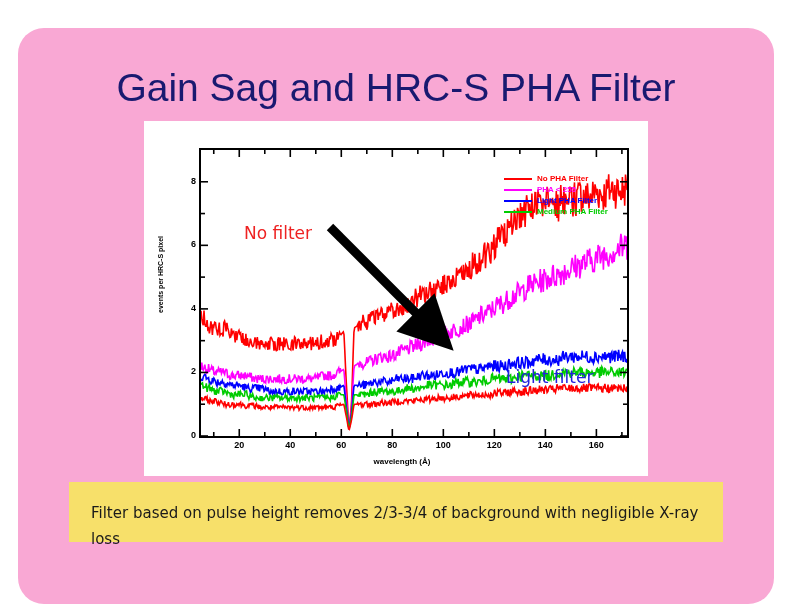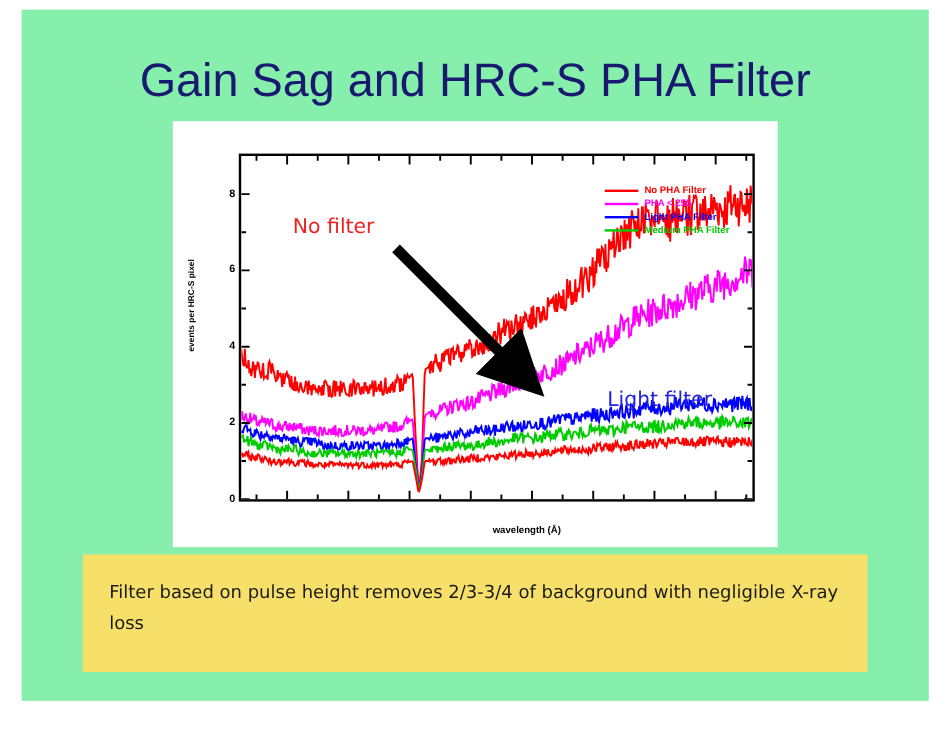--- a/index.html
+++ b/index.html
@@ -10,25 +10,26 @@
   }
   body {
     width: 792px;
     height: 612px;
     font-family: "Liberation Sans", sans-serif;
     overflow: hidden;
   }
   .slide {
     position: absolute;
     left: 18px;
-    top: 8px;
+    top: 28px;
     width: 756px;
     height: 576px;
-    background: #86efac;
+    background: #f9a8d4;
     box-sizing: border-box;
+    border-radius: 26px;
   }
   .slide-title {
     position: absolute;
     left: 0;
     top: 38px;
     width: 756px;
     text-align: center;
     font-family: "Liberation Sans", sans-serif;
     font-size: 39px;
     font-weight: normal;
@@ -111,21 +112,20 @@
   .xlabel {
     position: absolute;
     left: 0;
     top: 336px;
     width: 516px;
     text-align: center;
     font-family: "Liberation Sans", sans-serif;
     font-size: 8px;
     font-weight: bold;
     color: #000;
-    margin-left: 37px;
   }
   .ylabel {
     position: absolute;
     left: -74px;
     top: 150px;
     width: 180px;
     text-align: center;
     font-family: "Liberation Sans", sans-serif;
     font-size: 7px;
     font-weight: bold;
@@ -159,39 +159,40 @@
     font-size: 8px;
     font-weight: bold;
     line-height: 11px;
   }
   
   .annot {
     position: absolute;
     font-family: "DejaVu Sans", sans-serif;
     font-size: 17px;
     white-space: nowrap;
+    margin-top: 24px;
   }
   #annot-no-filter   { left: 100px; top: 78px;  color: #ee2222; }
   #annot-light       { left: 362px; top: 222px; color: #2222dd; }
   #annot-heavy       { left: 360px; top: 298px; color: #ee2222; }
 
   .arrow-svg {
     position: absolute;
     left: 180px;
     top: 100px;
     pointer-events: none;
   }
 
   
   .caption {
     position: absolute;
     left: 51px;
     top: 454px;
     width: 654px;
-    height: 98px;
+    height: 60px;
     background: #f7e06a;
     box-sizing: border-box;
     padding: 18px 22px 0 22px;
     font-family: "DejaVu Sans", sans-serif;
     font-size: 15px;
     color: #1a1a1a;
     line-height: 26px;
   }
 </style>
 </head>
@@ -203,20 +204,30 @@
 
   <div class="figure">
 
 
     <div class="ytick-wrap">
         <div class="ytick" style="top: 288px;">0</div>
         <div class="ytick" style="top: 224.444px;">2</div>
         <div class="ytick" style="top: 160.889px;">4</div>
         <div class="ytick" style="top: 97.3333px;">6</div>
         <div class="ytick" style="top: 33.7778px;">8</div>
+      </div>
+    <div class="xtick-wrap">
+        <div class="xtick" style="left: 40.2635px;">20</div>
+        <div class="xtick" style="left: 91.2814px;">40</div>
+        <div class="xtick" style="left: 142.299px;">60</div>
+        <div class="xtick" style="left: 193.317px;">80</div>
+        <div class="xtick" style="left: 244.335px;">100</div>
+        <div class="xtick" style="left: 295.353px;">120</div>
+        <div class="xtick" style="left: 346.371px;">140</div>
+        <div class="xtick" style="left: 397.389px;">160</div>
       </div>
 
     <div class="plot-frame">
       <svg class="plot-svg" id="plot-svg" width="426" height="286" viewBox="0 0 426 286">
           <polyline points="0.0,160.8 0.8,168.7 1.5,173.1 2.3,175.1 3.0,160.6 3.8,174.1 4.6,176.2 5.3,176.2 6.1,170.0 6.8,179.5 7.6,178.4 8.4,183.4 9.1,178.7 9.9,171.4 10.7,176.0 11.4,184.9 12.2,174.3 12.9,176.1 13.7,172.2 14.5,172.7 15.2,178.2 16.0,181.9 16.7,185.3 17.5,179.0 18.3,172.5 19.0,185.3 19.8,183.8 20.5,183.9 21.3,183.3 22.1,186.5 22.8,172.8 23.6,171.0 24.3,174.3 25.1,181.4 25.9,172.8 26.6,177.4 27.4,180.4 28.1,184.0 28.9,187.5 29.7,187.0 30.4,178.5 31.2,183.5 31.9,181.6 32.7,181.3 33.5,185.3 34.2,192.5 35.0,181.0 35.8,190.1 36.5,184.5 37.3,181.5 38.0,180.2 38.8,183.8 39.6,182.9 40.3,189.6 41.1,192.9 41.8,183.1 42.6,194.7 43.4,188.8 44.1,195.7 44.9,183.9 45.6,195.9 46.4,188.0 47.2,194.8 47.9,196.2 48.7,193.7 49.4,188.6 50.2,191.7 51.0,195.5 51.7,196.6 52.5,195.9 53.3,191.6 54.0,187.5 54.8,190.1 55.5,198.7 56.3,187.1 57.1,195.0 57.8,190.9 58.6,199.4 59.3,193.1 60.1,190.1 60.9,194.8 61.6,192.8 62.4,196.1 63.1,195.1 63.9,197.1 64.7,191.3 65.4,194.8 66.2,192.6 66.9,199.8 67.7,190.8 68.5,199.4 69.2,188.3 70.0,187.3 70.7,188.3 71.5,190.7 72.3,191.7 73.0,200.7 73.8,191.4 74.6,199.2 75.3,200.7 76.1,200.2 76.8,189.6 77.6,187.2 78.4,200.3 79.1,187.7 79.9,196.0 80.6,193.7 81.4,191.8 82.2,200.4 82.9,187.3 83.7,197.1 84.4,191.9 85.2,188.7 86.0,192.5 86.7,195.8 87.5,198.6 88.2,199.0 89.0,199.1 89.8,199.8 90.5,192.5 91.3,189.5 92.0,200.5 92.8,193.9 93.6,186.9 94.3,187.8 95.1,198.8 95.9,194.8 96.6,189.8 97.4,189.3 98.1,190.1 98.9,196.7 99.7,198.9 100.4,192.0 101.2,194.8 101.9,198.2 102.7,189.3 103.5,189.1 104.2,196.1 105.0,191.8 105.7,197.6 106.5,197.2 107.3,190.5 108.0,193.4 108.8,192.2 109.5,186.9 110.3,200.3 111.1,191.8 111.8,187.2 112.6,196.6 113.3,193.7 114.1,194.0 114.9,190.0 115.6,196.3 116.4,187.3 117.1,194.4 117.9,198.9 118.7,198.6 119.4,192.6 120.2,184.6 121.0,197.4 121.7,197.6 122.5,194.4 123.2,192.4 124.0,197.3 124.8,189.8 125.5,195.3 126.3,188.0 127.0,196.3 127.8,196.0 128.6,186.2 129.3,189.5 130.1,183.5 130.8,185.2 131.6,186.2 132.4,196.7 133.1,185.2 133.9,194.0 134.6,195.7 135.4,188.4 136.2,182.0 136.9,189.7 137.7,185.4 138.5,182.3 139.2,184.1 140.0,184.7 140.7,183.8 141.5,182.8 142.3,181.9 143.0,184.6 143.8,200.7 144.5,216.8 145.3,232.9 146.1,246.6 146.8,259.9 147.6,273.1 148.3,275.8 149.1,268.2 149.9,260.6 150.6,250.7 151.4,227.9 152.1,205.2 152.9,182.4 153.7,177.6 154.4,177.1 155.2,176.6 155.9,176.2 156.7,174.4 157.5,181.3 158.2,170.8 159.0,176.1 159.8,180.4 160.5,170.7 161.3,172.7 162.0,164.9 162.8,169.5 163.6,174.4 164.3,175.8 165.1,171.8 165.8,179.8 166.6,176.7 167.4,165.1 168.1,164.8 168.9,171.3 169.6,162.3 170.4,164.5 171.2,161.1 171.9,163.9 172.7,162.2 173.4,172.6 174.2,173.5 175.0,160.1 175.7,161.9 176.5,160.3 177.2,169.9 178.0,162.6 178.8,165.5 179.5,162.1 180.3,157.8 181.0,158.8 181.8,168.0 182.6,163.2 183.3,171.8 184.1,163.2 184.9,167.5 185.6,166.6 186.4,156.9 187.1,162.5 187.9,156.9 188.7,157.7 189.4,161.4 190.2,152.7 190.9,156.0 191.7,157.2 192.5,167.1 193.2,166.1 194.0,160.6 194.7,166.8 195.5,157.2 196.3,153.0 197.0,159.4 197.8,165.8 198.5,157.7 199.3,155.3 200.1,162.5 200.8,163.7 201.6,148.7 202.4,164.9 203.1,152.5 203.9,154.6 204.6,161.4 205.4,148.9 206.2,162.8 206.9,148.3 207.7,162.3 208.4,159.6 209.2,158.9 210.0,149.8 210.7,146.8 211.5,146.6 212.2,153.5 213.0,154.1 213.8,148.2 214.5,138.7 215.3,144.3 216.0,157.1 216.8,147.8 217.6,143.1 218.3,147.1 219.1,135.6 219.8,149.9 220.6,143.7 221.4,138.2 222.1,139.9 222.9,138.6 223.7,150.9 224.4,153.1 225.2,137.2 225.9,144.1 226.7,149.0 227.5,145.9 228.2,138.1 229.0,131.9 229.7,137.4 230.5,150.1 231.3,138.1 232.0,151.6 232.8,133.6 233.5,145.3 234.3,147.3 235.1,133.6 235.8,139.1 236.6,130.8 237.3,131.7 238.1,137.0 238.9,137.4 239.6,142.9 240.4,132.0 241.1,144.5 241.9,126.1 242.7,144.0 243.4,124.7 244.2,140.3 245.0,134.7 245.7,142.8 246.5,125.9 247.2,130.1 248.0,125.7 248.8,136.0 249.5,139.2 250.3,129.4 251.0,137.2 251.8,125.3 252.6,128.3 253.3,135.9 254.1,136.4 254.8,135.2 255.6,117.8 256.4,125.5 257.1,121.7 257.9,120.5 258.6,123.2 259.4,119.0 260.2,117.6 260.9,126.5 261.7,129.5 262.4,114.8 263.2,130.0 264.0,124.0 264.7,115.0 265.5,116.7 266.3,126.9 267.0,116.7 267.8,127.4 268.5,111.1 269.3,128.2 270.1,128.5 270.8,125.3 271.6,102.6 272.3,118.6 273.1,114.1 273.9,103.7 274.6,116.2 275.4,124.2 276.1,113.4 276.9,121.7 277.7,120.2 278.4,102.8 279.2,121.7 279.9,115.1 280.7,109.7 281.5,113.3 282.2,105.8 283.0,95.7 283.7,92.6 284.5,118.2 285.3,102.5 286.0,99.1 286.8,93.5 287.5,94.1 288.3,103.5 289.1,111.0 289.8,113.5 290.6,91.9 291.4,97.4 292.1,99.5 292.9,84.4 293.6,108.3 294.4,107.1 295.2,87.5 295.9,97.8 296.7,77.2 297.4,89.4 298.2,77.1 299.0,92.3 299.7,84.5 300.5,75.9 301.2,77.0 302.0,80.6 302.8,93.8 303.5,73.4 304.3,96.5 305.0,88.5 305.8,93.0 306.6,69.4 307.3,78.0 308.1,71.2 308.8,76.8 309.6,76.0 310.4,62.0 311.1,84.7 311.9,79.4 312.7,73.7 313.4,59.8 314.2,67.2 314.9,79.2 315.7,79.1 316.5,57.9 317.2,60.1 318.0,62.2 318.7,78.3 319.5,53.1 320.3,77.2 321.0,57.0 321.8,70.5 322.5,61.3 323.3,51.8 324.1,77.0 324.8,57.7 325.6,45.2 326.3,51.2 327.1,53.1 327.9,62.9 328.6,53.8 329.4,65.0 330.2,67.0 330.9,43.5 331.7,68.9 332.4,59.6 333.2,62.7 334.0,42.7 334.7,42.8 335.5,64.4 336.2,62.7 337.0,39.5 337.8,46.9 338.5,45.0 339.3,45.5 340.0,51.0 340.8,54.3 341.6,66.1 342.3,50.2 343.1,51.0 343.8,54.5 344.6,59.2 345.4,42.5 346.1,36.8 346.9,40.5 347.6,56.9 348.4,54.7 349.2,49.9 349.9,49.9 350.7,51.9 351.5,47.8 352.2,55.1 353.0,50.5 353.7,58.3 354.5,65.9 355.3,41.1 356.0,68.0 356.8,44.5 357.5,71.4 358.3,48.4 359.1,55.9 359.8,35.0 360.6,54.1 361.3,46.0 362.1,63.3 362.9,37.0 363.6,64.3 364.4,43.8 365.1,46.8 365.9,54.5 366.7,49.0 367.4,54.6 368.2,46.9 368.9,36.6 369.7,42.4 370.5,37.3 371.2,56.1 372.0,66.5 372.8,42.1 373.5,32.4 374.3,62.1 375.0,65.9 375.8,40.2 376.6,38.7 377.3,33.5 378.1,34.5 378.8,33.2 379.6,35.9 380.4,61.7 381.1,50.9 381.9,58.1 382.6,39.7 383.4,50.2 384.2,53.5 384.9,35.9 385.7,53.7 386.4,33.4 387.2,45.3 388.0,58.4 388.7,48.2 389.5,43.5 390.2,48.7 391.0,52.4 391.8,31.7 392.5,40.0 393.3,48.5 394.0,34.3 394.8,38.5 395.6,45.1 396.3,38.9 397.1,51.8 397.9,57.8 398.6,39.3 399.4,42.0 400.1,45.0 400.9,51.2 401.7,45.7 402.4,59.8 403.2,34.3 403.9,54.8 404.7,57.2 405.5,29.4 406.2,38.0 407.0,36.8 407.7,24.4 408.5,49.4 409.3,40.1 410.0,42.7 410.8,33.2 411.5,31.7 412.3,49.0 413.1,50.8 413.8,35.0 414.6,58.6 415.3,48.2 416.1,30.0 416.9,30.7 417.6,43.6 418.4,46.3 419.2,40.6 419.9,49.9 420.7,48.1 421.4,27.1 422.2,47.9 423.0,35.8 423.7,55.7 424.5,24.6 425.2,31.4 426.0,40.1" fill="none" stroke="#ff0000" stroke-width="1.6"></polyline>
           <polyline points="0.0,219.8 0.8,212.7 1.5,219.1 2.3,220.1 3.0,217.8 3.8,214.6 4.6,219.5 5.3,223.8 6.1,219.5 6.8,223.2 7.6,214.0 8.4,221.9 9.1,219.1 9.9,219.2 10.7,216.3 11.4,218.5 12.2,216.2 12.9,224.0 13.7,224.6 14.5,222.1 15.2,223.5 16.0,219.5 16.7,222.4 17.5,217.9 18.3,219.6 19.0,222.4 19.8,218.2 20.5,223.6 21.3,221.6 22.1,218.5 22.8,222.8 23.6,224.4 24.3,220.5 25.1,219.3 25.9,219.9 26.6,227.2 27.4,226.8 28.1,226.2 28.9,229.4 29.7,228.8 30.4,224.0 31.2,222.5 31.9,228.2 32.7,225.1 33.5,227.7 34.2,228.7 35.0,224.6 35.8,224.2 36.5,221.6 37.3,221.6 38.0,228.1 38.8,223.9 39.6,229.3 40.3,222.5 41.1,227.2 41.8,227.5 42.6,223.7 43.4,229.4 44.1,222.3 44.9,227.0 45.6,227.8 46.4,224.7 47.2,226.4 47.9,225.9 48.7,222.6 49.4,227.6 50.2,222.8 51.0,231.7 51.7,227.2 52.5,227.0 53.3,231.8 54.0,227.8 54.8,226.3 55.5,228.0 56.3,232.9 57.1,225.1 57.8,229.0 58.6,229.4 59.3,225.8 60.1,226.4 60.9,232.0 61.6,225.1 62.4,230.4 63.1,232.5 63.9,231.4 64.7,232.8 65.4,226.4 66.2,226.3 66.9,228.1 67.7,233.3 68.5,229.7 69.2,225.9 70.0,229.3 70.7,231.7 71.5,231.4 72.3,231.9 73.0,227.9 73.8,228.0 74.6,230.5 75.3,227.3 76.1,232.3 76.8,225.5 77.6,232.4 78.4,224.3 79.1,232.1 79.9,231.0 80.6,232.6 81.4,227.0 82.2,229.4 82.9,227.1 83.7,233.1 84.4,232.9 85.2,233.4 86.0,232.3 86.7,228.9 87.5,232.9 88.2,224.3 89.0,230.5 89.8,232.0 90.5,231.5 91.3,230.4 92.0,229.1 92.8,228.7 93.6,224.4 94.3,226.9 95.1,227.9 95.9,232.0 96.6,230.8 97.4,226.1 98.1,226.5 98.9,228.8 99.7,232.6 100.4,226.7 101.2,226.5 101.9,232.9 102.7,232.4 103.5,230.5 104.2,231.4 105.0,231.0 105.7,227.5 106.5,228.3 107.3,225.5 108.0,228.4 108.8,225.5 109.5,228.7 110.3,232.2 111.1,227.5 111.8,228.7 112.6,228.5 113.3,226.3 114.1,224.3 114.9,227.7 115.6,226.7 116.4,224.6 117.1,229.4 117.9,223.6 118.7,227.2 119.4,223.3 120.2,222.2 121.0,222.0 121.7,222.4 122.5,225.2 123.2,230.1 124.0,223.6 124.8,229.7 125.5,224.6 126.3,230.2 127.0,221.2 127.8,230.4 128.6,222.2 129.3,222.3 130.1,230.1 130.8,225.9 131.6,228.9 132.4,224.5 133.1,228.8 133.9,225.6 134.6,226.6 135.4,224.2 136.2,220.2 136.9,219.9 137.7,218.1 138.5,223.4 139.2,218.2 140.0,221.1 140.7,220.6 141.5,220.1 142.3,219.6 143.0,221.3 143.8,230.8 144.5,240.3 145.3,249.7 146.1,258.4 146.8,266.9 147.6,275.5 148.3,276.8 149.1,271.1 149.9,265.4 150.6,258.5 151.4,245.2 152.1,232.0 152.9,218.7 153.7,215.7 154.4,215.2 155.2,214.8 155.9,214.3 156.7,213.3 157.5,213.2 158.2,217.3 159.0,212.0 159.8,212.6 160.5,217.7 161.3,215.6 162.0,218.7 162.8,216.8 163.6,215.1 164.3,215.2 165.1,212.5 165.8,207.2 166.6,212.2 167.4,211.3 168.1,207.1 168.9,206.4 169.6,206.1 170.4,210.3 171.2,207.7 171.9,215.4 172.7,214.3 173.4,210.1 174.2,204.1 175.0,207.2 175.7,214.8 176.5,212.3 177.2,205.0 178.0,204.3 178.8,204.7 179.5,203.5 180.3,208.1 181.0,212.5 181.8,210.2 182.6,204.4 183.3,204.1 184.1,207.2 184.9,205.1 185.6,210.0 186.4,209.2 187.1,212.8 187.9,201.7 188.7,200.9 189.4,211.5 190.2,207.3 190.9,207.8 191.7,201.8 192.5,200.0 193.2,209.8 194.0,208.2 194.7,209.2 195.5,201.4 196.3,205.9 197.0,203.0 197.8,196.3 198.5,205.9 199.3,199.7 200.1,195.3 200.8,195.2 201.6,199.2 202.4,198.4 203.1,199.5 203.9,195.6 204.6,198.0 205.4,199.0 206.2,195.2 206.9,198.8 207.7,204.2 208.4,201.5 209.2,191.0 210.0,192.6 210.7,190.3 211.5,194.9 212.2,201.9 213.0,194.1 213.8,199.5 214.5,188.7 215.3,193.6 216.0,199.6 216.8,188.3 217.6,194.3 218.3,199.1 219.1,190.2 219.8,200.5 220.6,200.2 221.4,195.1 222.1,189.9 222.9,187.7 223.7,197.7 224.4,190.6 225.2,189.8 225.9,190.4 226.7,196.1 227.5,190.6 228.2,192.2 229.0,195.2 229.7,187.0 230.5,192.4 231.3,194.5 232.0,194.8 232.8,182.9 233.5,187.8 234.3,182.1 235.1,181.3 235.8,179.9 236.6,191.6 237.3,179.0 238.1,191.0 238.9,186.4 239.6,188.7 240.4,183.6 241.1,191.4 241.9,191.3 242.7,185.1 243.4,189.3 244.2,176.0 245.0,180.6 245.7,179.9 246.5,190.0 247.2,180.6 248.0,182.6 248.8,186.8 249.5,187.6 250.3,178.6 251.0,188.1 251.8,178.6 252.6,174.0 253.3,177.0 254.1,178.4 254.8,185.5 255.6,183.5 256.4,185.4 257.1,185.0 257.9,186.5 258.6,185.7 259.4,176.1 260.2,183.8 260.9,177.4 261.7,184.5 262.4,168.7 263.2,181.8 264.0,178.3 264.7,182.0 265.5,165.8 266.3,169.8 267.0,182.9 267.8,174.8 268.5,167.4 269.3,178.8 270.1,178.3 270.8,164.7 271.6,163.6 272.3,172.2 273.1,166.7 273.9,168.8 274.6,164.0 275.4,166.4 276.1,165.7 276.9,171.0 277.7,162.1 278.4,173.8 279.2,169.0 279.9,156.4 280.7,156.8 281.5,169.0 282.2,171.2 283.0,167.8 283.7,162.6 284.5,159.7 285.3,165.6 286.0,159.6 286.8,154.8 287.5,160.2 288.3,154.5 289.1,157.8 289.8,161.3 290.6,167.6 291.4,151.2 292.1,160.9 292.9,162.0 293.6,165.3 294.4,161.5 295.2,150.9 295.9,147.2 296.7,153.4 297.4,152.0 298.2,148.8 299.0,159.5 299.7,145.9 300.5,152.8 301.2,155.4 302.0,163.9 302.8,158.3 303.5,152.4 304.3,154.9 305.0,147.4 305.8,140.9 306.6,154.4 307.3,160.0 308.1,151.1 308.8,159.0 309.6,152.2 310.4,156.8 311.1,154.2 311.9,140.5 312.7,153.3 313.4,153.0 314.2,142.7 314.9,152.3 315.7,141.4 316.5,133.0 317.2,134.1 318.0,138.0 318.7,146.1 319.5,139.8 320.3,137.3 321.0,137.5 321.8,136.1 322.5,134.6 323.3,150.5 324.1,149.4 324.8,149.3 325.6,140.1 326.3,142.6 327.1,125.6 327.9,141.2 328.6,125.7 329.4,125.9 330.2,138.3 330.9,130.9 331.7,142.1 332.4,138.5 333.2,123.7 334.0,128.0 334.7,131.8 335.5,129.9 336.2,132.1 337.0,135.1 337.8,137.2 338.5,135.4 339.3,119.0 340.0,142.5 340.8,133.0 341.6,123.7 342.3,141.9 343.1,119.0 343.8,123.6 344.6,123.3 345.4,131.3 346.1,139.4 346.9,125.3 347.6,129.2 348.4,137.1 349.2,127.6 349.9,135.9 350.7,132.7 351.5,117.6 352.2,115.0 353.0,130.9 353.7,134.1 354.5,132.3 355.3,135.9 356.0,118.8 356.8,121.8 357.5,119.2 358.3,127.8 359.1,121.8 359.8,135.1 360.6,122.9 361.3,120.6 362.1,125.8 362.9,134.7 363.6,115.0 364.4,123.5 365.1,129.9 365.9,123.5 366.7,120.0 367.4,124.3 368.2,128.2 368.9,123.5 369.7,122.2 370.5,112.1 371.2,107.8 372.0,113.2 372.8,118.7 373.5,122.3 374.3,104.9 375.0,127.1 375.8,125.5 376.6,108.6 377.3,114.1 378.1,110.1 378.8,128.5 379.6,122.0 380.4,109.6 381.1,119.3 381.9,106.0 382.6,110.2 383.4,104.3 384.2,119.8 384.9,112.1 385.7,116.7 386.4,99.9 387.2,102.7 388.0,106.1 388.7,98.5 389.5,114.3 390.2,106.7 391.0,111.7 391.8,122.2 392.5,118.9 393.3,122.2 394.0,111.2 394.8,101.5 395.6,103.3 396.3,113.1 397.1,95.0 397.9,98.8 398.6,97.8 399.4,113.4 400.1,109.5 400.9,102.8 401.7,101.6 402.4,119.7 403.2,97.2 403.9,106.9 404.7,110.7 405.5,102.3 406.2,109.5 407.0,114.2 407.7,116.5 408.5,107.9 409.3,104.5 410.0,105.5 410.8,111.5 411.5,113.1 412.3,101.4 413.1,111.9 413.8,105.8 414.6,103.2 415.3,103.3 416.1,102.2 416.9,93.4 417.6,101.5 418.4,106.1 419.2,91.4 419.9,83.9 420.7,89.3 421.4,106.2 422.2,95.5 423.0,99.5 423.7,85.6 424.5,91.8 425.2,86.3 426.0,109.7" fill="none" stroke="#ff00ff" stroke-width="1.6"></polyline>
           <polyline points="0.0,228.8 0.8,230.4 1.5,230.3 2.3,226.9 3.0,225.5 3.8,224.3 4.6,224.7 5.3,229.1 6.1,228.1 6.8,228.6 7.6,227.7 8.4,233.4 9.1,232.3 9.9,234.0 10.7,233.4 11.4,228.0 12.2,230.9 12.9,228.2 13.7,229.7 14.5,231.5 15.2,234.3 16.0,236.1 16.7,229.5 17.5,234.1 18.3,233.3 19.0,234.7 19.8,232.2 20.5,233.0 21.3,230.5 22.1,233.3 22.8,232.8 23.6,236.6 24.3,237.0 25.1,233.3 25.9,236.0 26.6,233.1 27.4,233.6 28.1,235.0 28.9,232.6 29.7,233.5 30.4,236.0 31.2,232.4 31.9,235.1 32.7,238.2 33.5,234.4 34.2,237.3 35.0,234.6 35.8,231.6 36.5,234.9 37.3,236.3 38.0,234.0 38.8,234.5 39.6,236.5 40.3,235.9 41.1,235.4 41.8,239.7 42.6,234.0 43.4,241.1 44.1,234.6 44.9,235.0 45.6,239.1 46.4,236.6 47.2,235.0 47.9,238.5 48.7,239.4 49.4,242.4 50.2,241.7 51.0,238.9 51.7,235.6 52.5,237.2 53.3,235.1 54.0,234.9 54.8,234.9 55.5,237.6 56.3,234.6 57.1,240.7 57.8,234.7 58.6,241.4 59.3,235.8 60.1,235.8 60.9,237.8 61.6,235.7 62.4,236.9 63.1,241.4 63.9,240.4 64.7,237.2 65.4,238.9 66.2,241.3 66.9,237.3 67.7,240.0 68.5,244.1 69.2,244.0 70.0,240.3 70.7,241.8 71.5,243.9 72.3,239.3 73.0,243.0 73.8,244.5 74.6,239.2 75.3,240.0 76.1,244.5 76.8,242.8 77.6,243.0 78.4,238.5 79.1,243.4 79.9,243.0 80.6,244.6 81.4,244.6 82.2,244.1 82.9,240.2 83.7,239.8 84.4,242.4 85.2,240.7 86.0,238.8 86.7,241.6 87.5,239.3 88.2,244.2 89.0,244.9 89.8,244.8 90.5,242.9 91.3,245.0 92.0,238.3 92.8,238.4 93.6,243.7 94.3,243.4 95.1,242.7 95.9,239.3 96.6,238.6 97.4,240.5 98.1,244.7 98.9,242.2 99.7,239.5 100.4,241.2 101.2,243.7 101.9,243.7 102.7,238.2 103.5,239.2 104.2,238.8 105.0,238.8 105.7,238.4 106.5,244.1 107.3,243.1 108.0,239.7 108.8,242.6 109.5,245.1 110.3,239.0 111.1,239.4 111.8,240.7 112.6,241.4 113.3,239.5 114.1,240.0 114.9,239.0 115.6,240.0 116.4,243.4 117.1,244.7 117.9,243.9 118.7,239.9 119.4,238.4 120.2,242.4 121.0,244.3 121.7,238.6 122.5,241.5 123.2,243.6 124.0,240.1 124.8,240.5 125.5,238.8 126.3,241.6 127.0,240.2 127.8,239.8 128.6,241.4 129.3,242.7 130.1,236.1 130.8,236.7 131.6,241.8 132.4,239.9 133.1,242.3 133.9,239.4 134.6,241.1 135.4,242.0 136.2,236.0 136.9,240.6 137.7,234.8 138.5,240.6 139.2,235.5 140.0,236.9 140.7,236.5 141.5,236.0 142.3,235.5 143.0,236.6 143.8,243.2 144.5,249.9 145.3,256.5 146.1,263.1 146.8,269.8 147.6,276.4 148.3,277.2 149.1,272.5 149.9,267.8 150.6,262.4 151.4,253.9 152.1,245.4 152.9,236.8 153.7,235.2 154.4,235.2 155.2,235.2 155.9,235.2 156.7,236.3 157.5,235.2 158.2,232.4 159.0,234.5 159.8,236.8 160.5,236.4 161.3,232.8 162.0,231.8 162.8,238.8 163.6,231.1 164.3,238.5 165.1,231.2 165.8,234.4 166.6,233.1 167.4,232.5 168.1,234.6 168.9,232.8 169.6,230.6 170.4,236.0 171.2,231.8 171.9,235.5 172.7,230.3 173.4,231.2 174.2,230.0 175.0,232.9 175.7,234.3 176.5,236.1 177.2,232.6 178.0,230.3 178.8,233.0 179.5,235.4 180.3,229.3 181.0,229.7 181.8,231.7 182.6,227.4 183.3,228.2 184.1,228.9 184.9,232.1 185.6,232.3 186.4,234.5 187.1,231.9 187.9,233.4 188.7,229.7 189.4,231.2 190.2,233.9 190.9,227.3 191.7,230.5 192.5,230.2 193.2,230.9 194.0,230.1 194.7,227.4 195.5,224.4 196.3,231.0 197.0,226.0 197.8,231.3 198.5,227.4 199.3,226.8 200.1,225.4 200.8,229.3 201.6,229.7 202.4,231.6 203.1,229.0 203.9,224.4 204.6,231.5 205.4,231.2 206.2,225.5 206.9,226.5 207.7,232.0 208.4,230.8 209.2,229.3 210.0,227.7 210.7,224.0 211.5,233.0 212.2,224.1 213.0,228.7 213.8,229.0 214.5,228.5 215.3,229.3 216.0,229.1 216.8,223.0 217.6,227.1 218.3,225.3 219.1,230.5 219.8,225.7 220.6,222.8 221.4,221.6 222.1,223.6 222.9,226.2 223.7,229.3 224.4,226.1 225.2,222.7 225.9,221.6 226.7,229.7 227.5,224.1 228.2,229.4 229.0,226.7 229.7,227.3 230.5,221.7 231.3,226.1 232.0,224.6 232.8,223.2 233.5,229.1 234.3,229.7 235.1,225.1 235.8,220.4 236.6,227.0 237.3,226.8 238.1,225.9 238.9,221.7 239.6,222.1 240.4,221.3 241.1,223.5 241.9,226.6 242.7,226.5 243.4,226.0 244.2,226.2 245.0,223.9 245.7,221.6 246.5,227.1 247.2,227.7 248.0,227.2 248.8,226.2 249.5,218.3 250.3,225.8 251.0,218.5 251.8,227.7 252.6,224.0 253.3,227.5 254.1,226.5 254.8,225.4 255.6,219.9 256.4,217.2 257.1,221.7 257.9,226.2 258.6,220.2 259.4,221.4 260.2,218.5 260.9,215.7 261.7,222.6 262.4,220.8 263.2,217.8 264.0,215.9 264.7,216.1 265.5,223.3 266.3,217.6 267.0,216.3 267.8,215.7 268.5,216.2 269.3,216.1 270.1,220.4 270.8,214.5 271.6,217.5 272.3,217.7 273.1,214.4 273.9,218.9 274.6,215.2 275.4,223.8 276.1,220.0 276.9,223.9 277.7,218.9 278.4,214.0 279.2,217.0 279.9,214.9 280.7,217.2 281.5,221.1 282.2,218.3 283.0,220.2 283.7,214.6 284.5,216.8 285.3,216.3 286.0,215.1 286.8,219.5 287.5,212.7 288.3,217.5 289.1,214.1 289.8,216.5 290.6,214.4 291.4,215.4 292.1,221.3 292.9,210.2 293.6,219.1 294.4,210.3 295.2,216.5 295.9,221.4 296.7,211.2 297.4,219.3 298.2,221.6 299.0,217.1 299.7,210.3 300.5,217.2 301.2,212.5 302.0,216.0 302.8,219.4 303.5,219.5 304.3,211.5 305.0,218.8 305.8,219.6 306.6,220.8 307.3,211.6 308.1,209.1 308.8,213.8 309.6,218.9 310.4,213.5 311.1,212.6 311.9,216.5 312.7,213.2 313.4,212.2 314.2,217.4 314.9,218.1 315.7,210.9 316.5,207.7 317.2,207.4 318.0,218.0 318.7,214.8 319.5,219.1 320.3,213.2 321.0,207.2 321.8,212.3 322.5,215.1 323.3,218.5 324.1,214.0 324.8,206.9 325.6,207.5 326.3,208.0 327.1,218.6 327.9,211.0 328.6,211.8 329.4,215.5 330.2,213.3 330.9,215.4 331.7,208.4 332.4,216.3 333.2,209.6 334.0,208.9 334.7,210.9 335.5,206.2 336.2,206.6 337.0,211.3 337.8,204.2 338.5,206.5 339.3,209.4 340.0,210.8 340.8,209.7 341.6,213.7 342.3,203.3 343.1,212.8 343.8,204.7 344.6,214.8 345.4,213.0 346.1,210.5 346.9,215.4 347.6,209.4 348.4,206.5 349.2,212.4 349.9,215.4 350.7,213.6 351.5,210.4 352.2,208.2 353.0,212.3 353.7,210.7 354.5,213.1 355.3,205.1 356.0,210.7 356.8,213.5 357.5,215.9 358.3,205.6 359.1,211.3 359.8,208.6 360.6,211.2 361.3,203.8 362.1,201.0 362.9,208.7 363.6,209.1 364.4,204.3 365.1,202.3 365.9,207.0 366.7,211.6 367.4,210.3 368.2,206.2 368.9,205.2 369.7,203.1 370.5,210.5 371.2,202.5 372.0,209.1 372.8,212.6 373.5,204.1 374.3,205.8 375.0,203.6 375.8,208.5 376.6,210.8 377.3,205.4 378.1,209.1 378.8,207.6 379.6,208.7 380.4,209.0 381.1,200.5 381.9,206.7 382.6,206.9 383.4,206.5 384.2,207.3 384.9,203.4 385.7,201.3 386.4,210.4 387.2,211.9 388.0,212.4 388.7,212.0 389.5,206.3 390.2,209.5 391.0,211.3 391.8,208.9 392.5,213.3 393.3,211.1 394.0,202.6 394.8,203.2 395.6,209.7 396.3,210.2 397.1,211.9 397.9,206.0 398.6,206.5 399.4,206.7 400.1,207.6 400.9,209.5 401.7,203.7 402.4,205.8 403.2,209.4 403.9,202.0 404.7,209.8 405.5,207.7 406.2,203.8 407.0,207.6 407.7,203.4 408.5,203.6 409.3,213.3 410.0,203.4 410.8,201.9 411.5,209.2 412.3,208.1 413.1,200.9 413.8,211.7 414.6,200.6 415.3,203.1 416.1,203.0 416.9,210.9 417.6,199.8 418.4,206.8 419.2,205.9 419.9,210.5 420.7,203.2 421.4,201.7 422.2,212.0 423.0,202.5 423.7,202.5 424.5,212.1 425.2,209.0 426.0,212.8" fill="none" stroke="#0000ff" stroke-width="1.6"></polyline>
           <polyline points="0.0,234.7 0.8,233.4 1.5,232.9 2.3,238.6 3.0,236.7 3.8,237.3 4.6,237.4 5.3,233.3 6.1,241.9 6.8,238.0 7.6,236.1 8.4,234.7 9.1,241.1 9.9,237.1 10.7,240.1 11.4,237.9 12.2,241.1 12.9,238.1 13.7,244.6 14.5,239.8 15.2,244.9 16.0,239.6 16.7,240.4 17.5,243.6 18.3,238.5 19.0,237.7 19.8,237.5 20.5,238.9 21.3,239.0 22.1,244.2 22.8,243.6 23.6,239.8 24.3,240.4 25.1,242.6 25.9,244.5 26.6,241.3 27.4,242.6 28.1,242.7 28.9,243.4 29.7,247.7 30.4,243.2 31.2,243.8 31.9,246.7 32.7,248.3 33.5,242.9 34.2,242.4 35.0,245.2 35.8,244.4 36.5,246.7 37.3,241.5 38.0,241.5 38.8,246.5 39.6,241.9 40.3,243.8 41.1,243.8 41.8,245.9 42.6,246.2 43.4,246.1 44.1,241.2 44.9,241.6 45.6,241.0 46.4,245.8 47.2,246.8 47.9,249.1 48.7,246.2 49.4,243.2 50.2,247.1 51.0,246.7 51.7,243.9 52.5,246.4 53.3,249.2 54.0,248.6 54.8,250.1 55.5,246.5 56.3,247.7 57.1,248.3 57.8,249.7 58.6,250.0 59.3,246.0 60.1,251.1 60.9,246.0 61.6,251.0 62.4,248.6 63.1,249.4 63.9,247.8 64.7,246.9 65.4,244.8 66.2,246.1 66.9,248.7 67.7,250.4 68.5,249.9 69.2,245.2 70.0,245.9 70.7,247.5 71.5,251.1 72.3,244.9 73.0,249.1 73.8,245.4 74.6,246.4 75.3,246.5 76.1,244.7 76.8,247.2 77.6,246.1 78.4,246.3 79.1,250.1 79.9,249.1 80.6,246.0 81.4,249.6 82.2,248.7 82.9,248.0 83.7,247.1 84.4,244.8 85.2,247.8 86.0,246.2 86.7,250.7 87.5,249.0 88.2,250.4 89.0,247.4 89.8,246.5 90.5,249.2 91.3,246.7 92.0,247.0 92.8,246.6 93.6,251.0 94.3,248.9 95.1,247.8 95.9,251.2 96.6,249.0 97.4,245.4 98.1,246.2 98.9,251.2 99.7,249.1 100.4,247.3 101.2,246.6 101.9,249.7 102.7,248.8 103.5,245.6 104.2,250.8 105.0,244.8 105.7,245.0 106.5,247.5 107.3,248.5 108.0,250.3 108.8,246.5 109.5,246.3 110.3,246.0 111.1,246.4 111.8,250.1 112.6,251.0 113.3,244.6 114.1,246.5 114.9,246.9 115.6,246.3 116.4,246.9 117.1,245.1 117.9,244.8 118.7,247.3 119.4,245.5 120.2,245.5 121.0,245.3 121.7,245.0 122.5,246.8 123.2,246.1 124.0,248.9 124.8,246.1 125.5,249.0 126.3,245.5 127.0,247.2 127.8,248.1 128.6,249.3 129.3,250.8 130.1,244.9 130.8,248.3 131.6,248.6 132.4,244.9 133.1,248.9 133.9,249.6 134.6,248.9 135.4,244.4 136.2,246.1 136.9,243.0 137.7,242.4 138.5,242.9 139.2,243.6 140.0,244.7 140.7,244.7 141.5,244.7 142.3,244.7 143.0,245.7 143.8,250.4 144.5,255.2 145.3,259.9 146.1,265.5 146.8,271.2 147.6,276.9 148.3,277.7 149.1,273.9 149.9,270.1 150.6,265.9 151.4,259.3 152.1,252.6 152.9,246.0 153.7,244.7 154.4,244.7 155.2,244.7 155.9,244.7 156.7,245.9 157.5,246.1 158.2,244.0 159.0,246.7 159.8,242.3 160.5,242.2 161.3,242.4 162.0,243.9 162.8,242.7 163.6,247.4 164.3,242.8 165.1,243.2 165.8,244.6 166.6,243.2 167.4,244.6 168.1,246.8 168.9,240.6 169.6,239.3 170.4,245.8 171.2,241.5 171.9,245.8 172.7,242.0 173.4,238.7 174.2,244.2 175.0,242.9 175.7,245.3 176.5,244.1 177.2,239.1 178.0,239.1 178.8,243.6 179.5,238.1 180.3,241.9 181.0,238.4 181.8,240.6 182.6,243.1 183.3,241.1 184.1,239.7 184.9,241.0 185.6,239.3 186.4,245.2 187.1,242.1 187.9,243.4 188.7,240.5 189.4,242.3 190.2,240.5 190.9,242.4 191.7,239.8 192.5,241.5 193.2,244.8 194.0,244.4 194.7,242.5 195.5,241.4 196.3,237.7 197.0,243.5 197.8,237.1 198.5,241.3 199.3,242.7 200.1,241.5 200.8,239.8 201.6,239.6 202.4,243.2 203.1,242.0 203.9,238.5 204.6,236.5 205.4,241.5 206.2,234.3 206.9,240.7 207.7,236.6 208.4,236.7 209.2,240.2 210.0,240.2 210.7,235.4 211.5,237.4 212.2,242.0 213.0,241.9 213.8,238.2 214.5,237.0 215.3,239.9 216.0,238.3 216.8,236.8 217.6,236.9 218.3,241.2 219.1,238.9 219.8,236.5 220.6,237.5 221.4,236.8 222.1,236.7 222.9,238.6 223.7,237.1 224.4,236.2 225.2,236.2 225.9,238.5 226.7,231.2 227.5,238.3 228.2,230.7 229.0,233.7 229.7,231.5 230.5,237.9 231.3,236.6 232.0,235.0 232.8,231.4 233.5,232.3 234.3,231.4 235.1,239.4 235.8,233.3 236.6,233.8 237.3,233.9 238.1,233.3 238.9,231.6 239.6,233.7 240.4,234.0 241.1,234.2 241.9,235.2 242.7,236.0 243.4,239.0 244.2,237.6 245.0,231.2 245.7,232.3 246.5,237.2 247.2,237.6 248.0,236.7 248.8,233.4 249.5,233.4 250.3,238.3 251.0,237.8 251.8,230.5 252.6,231.1 253.3,235.9 254.1,232.0 254.8,229.0 255.6,231.8 256.4,234.0 257.1,228.9 257.9,236.1 258.6,234.5 259.4,231.5 260.2,236.2 260.9,233.0 261.7,234.8 262.4,228.0 263.2,232.3 264.0,230.2 264.7,227.5 265.5,229.1 266.3,227.3 267.0,230.1 267.8,231.7 268.5,236.8 269.3,236.6 270.1,231.2 270.8,236.5 271.6,228.9 272.3,232.1 273.1,228.4 273.9,229.9 274.6,233.2 275.4,235.8 276.1,233.8 276.9,230.1 277.7,229.7 278.4,229.7 279.2,230.2 279.9,231.9 280.7,231.4 281.5,235.4 282.2,226.8 283.0,226.4 283.7,230.8 284.5,233.9 285.3,231.1 286.0,233.4 286.8,234.1 287.5,233.1 288.3,232.9 289.1,232.5 289.8,231.5 290.6,224.7 291.4,223.7 292.1,229.4 292.9,228.8 293.6,226.0 294.4,229.3 295.2,226.5 295.9,228.4 296.7,228.2 297.4,226.5 298.2,223.9 299.0,232.1 299.7,231.2 300.5,225.5 301.2,228.0 302.0,225.1 302.8,230.3 303.5,227.9 304.3,230.5 305.0,227.2 305.8,232.3 306.6,225.3 307.3,225.1 308.1,225.8 308.8,225.6 309.6,224.9 310.4,233.1 311.1,232.0 311.9,227.3 312.7,227.7 313.4,226.0 314.2,227.9 314.9,227.9 315.7,230.0 316.5,230.2 317.2,229.6 318.0,222.3 318.7,223.2 319.5,230.6 320.3,230.9 321.0,221.2 321.8,222.7 322.5,225.8 323.3,224.2 324.1,223.6 324.8,223.9 325.6,226.3 326.3,222.3 327.1,221.8 327.9,221.5 328.6,225.3 329.4,226.5 330.2,226.3 330.9,223.3 331.7,227.4 332.4,226.1 333.2,224.2 334.0,221.7 334.7,228.2 335.5,230.6 336.2,226.5 337.0,228.8 337.8,227.1 338.5,230.1 339.3,229.8 340.0,221.5 340.8,224.1 341.6,226.7 342.3,222.2 343.1,230.9 343.8,221.1 344.6,220.7 345.4,229.8 346.1,223.1 346.9,230.8 347.6,220.2 348.4,229.6 349.2,228.0 349.9,229.6 350.7,223.6 351.5,220.3 352.2,224.8 353.0,229.4 353.7,228.5 354.5,227.4 355.3,226.3 356.0,222.5 356.8,226.7 357.5,226.2 358.3,227.0 359.1,223.7 359.8,224.9 360.6,226.9 361.3,222.4 362.1,219.8 362.9,223.3 363.6,225.0 364.4,219.6 365.1,220.6 365.9,223.1 366.7,223.3 367.4,219.8 368.2,222.5 368.9,225.4 369.7,227.7 370.5,221.5 371.2,225.8 372.0,222.8 372.8,217.8 373.5,219.6 374.3,222.7 375.0,225.5 375.8,221.0 376.6,224.9 377.3,220.0 378.1,219.8 378.8,218.4 379.6,225.9 380.4,218.2 381.1,218.8 381.9,227.0 382.6,221.9 383.4,224.9 384.2,226.8 384.9,225.2 385.7,218.8 386.4,224.0 387.2,220.1 388.0,223.7 388.7,222.1 389.5,222.9 390.2,223.7 391.0,221.3 391.8,223.3 392.5,226.3 393.3,222.2 394.0,224.6 394.8,223.1 395.6,219.1 396.3,218.4 397.1,222.9 397.9,218.8 398.6,227.9 399.4,216.9 400.1,226.0 400.9,216.9 401.7,218.5 402.4,225.0 403.2,222.6 403.9,218.6 404.7,219.3 405.5,224.5 406.2,223.3 407.0,221.5 407.7,224.0 408.5,222.4 409.3,221.7 410.0,217.4 410.8,217.9 411.5,220.9 412.3,222.3 413.1,225.4 413.8,224.2 414.6,225.3 415.3,221.7 416.1,220.4 416.9,224.7 417.6,225.7 418.4,217.9 419.2,222.2 419.9,225.9 420.7,218.9 421.4,218.5 422.2,218.0 423.0,226.4 423.7,224.9 424.5,221.0 425.2,219.5 426.0,220.6" fill="none" stroke="#00cc00" stroke-width="1.6"></polyline>
           <polyline points="0.0,250.3 0.8,247.2 1.5,250.1 2.3,249.2 3.0,249.7 3.8,247.0 4.6,246.6 5.3,249.1 6.1,247.1 6.8,251.9 7.6,250.7 8.4,254.3 9.1,248.8 9.9,250.1 10.7,252.3 11.4,253.2 12.2,249.6 12.9,253.6 13.7,248.7 14.5,248.7 15.2,249.7 16.0,252.9 16.7,254.6 17.5,252.0 18.3,254.5 19.0,252.7 19.8,250.6 20.5,251.3 21.3,253.3 22.1,253.9 22.8,255.7 23.6,251.3 24.3,254.1 25.1,257.0 25.9,254.8 26.6,255.0 27.4,252.2 28.1,255.6 28.9,257.1 29.7,256.5 30.4,255.0 31.2,252.9 31.9,253.0 32.7,257.1 33.5,254.8 34.2,257.1 35.0,256.1 35.8,253.8 36.5,254.9 37.3,254.0 38.0,255.6 38.8,253.3 39.6,252.3 40.3,256.9 41.1,255.5 41.8,253.7 42.6,255.3 43.4,255.1 44.1,257.6 44.9,258.4 45.6,258.0 46.4,256.7 47.2,254.7 47.9,256.7 48.7,253.8 49.4,253.6 50.2,254.4 51.0,253.3 51.7,254.7 52.5,253.8 53.3,257.9 54.0,258.6 54.8,254.8 55.5,253.7 56.3,256.6 57.1,257.8 57.8,254.8 58.6,258.9 59.3,255.3 60.1,259.1 60.9,257.8 61.6,258.7 62.4,257.0 63.1,257.5 63.9,258.4 64.7,255.6 65.4,256.1 66.2,256.1 66.9,256.9 67.7,258.7 68.5,258.2 69.2,259.4 70.0,255.1 70.7,258.3 71.5,257.4 72.3,256.6 73.0,258.1 73.8,255.1 74.6,256.1 75.3,254.9 76.1,255.2 76.8,257.7 77.6,256.3 78.4,257.3 79.1,256.1 79.9,256.0 80.6,257.0 81.4,257.6 82.2,255.0 82.9,255.9 83.7,257.8 84.4,256.4 85.2,257.4 86.0,258.2 86.7,256.2 87.5,256.1 88.2,256.5 89.0,259.2 89.8,256.8 90.5,257.3 91.3,255.9 92.0,257.5 92.8,259.6 93.6,257.1 94.3,257.7 95.1,257.4 95.9,255.7 96.6,257.3 97.4,256.5 98.1,260.1 98.9,258.8 99.7,257.7 100.4,255.6 101.2,255.7 101.9,255.6 102.7,259.5 103.5,259.2 104.2,259.8 105.0,257.2 105.7,258.6 106.5,259.7 107.3,259.0 108.0,257.6 108.8,259.6 109.5,256.0 110.3,257.9 111.1,256.4 111.8,259.2 112.6,256.9 113.3,256.0 114.1,259.6 114.9,256.2 115.6,256.0 116.4,256.3 117.1,255.7 117.9,259.3 118.7,256.9 119.4,257.8 120.2,256.7 121.0,259.2 121.7,257.0 122.5,258.1 123.2,256.4 124.0,255.2 124.8,259.5 125.5,255.9 126.3,256.7 127.0,257.7 127.8,256.1 128.6,255.9 129.3,255.5 130.1,258.5 130.8,255.5 131.6,258.8 132.4,259.3 133.1,258.4 133.9,259.3 134.6,255.0 135.4,255.4 136.2,253.8 136.9,254.1 137.7,255.0 138.5,255.5 139.2,253.6 140.0,255.1 140.7,254.9 141.5,254.6 142.3,254.4 143.0,255.0 143.8,258.8 144.5,262.6 145.3,266.4 146.1,270.6 146.8,274.9 147.6,279.1 148.3,279.5 149.1,276.2 149.9,272.9 150.6,269.4 151.4,264.6 152.1,259.9 152.9,255.2 153.7,254.2 154.4,254.2 155.2,254.2 155.9,254.2 156.7,252.8 157.5,254.7 158.2,253.8 159.0,253.6 159.8,252.8 160.5,256.4 161.3,254.7 162.0,256.9 162.8,255.5 163.6,253.0 164.3,252.5 165.1,252.6 165.8,251.8 166.6,256.1 167.4,254.6 168.1,256.6 168.9,252.9 169.6,256.0 170.4,253.4 171.2,255.7 171.9,253.3 172.7,251.7 173.4,252.0 174.2,256.9 175.0,253.5 175.7,255.5 176.5,253.0 177.2,252.8 178.0,255.3 178.8,255.5 179.5,251.6 180.3,252.1 181.0,250.1 181.8,253.4 182.6,255.3 183.3,254.5 184.1,250.6 184.9,251.5 185.6,255.0 186.4,254.6 187.1,252.3 187.9,253.2 188.7,249.9 189.4,254.7 190.2,254.9 190.9,249.8 191.7,248.9 192.5,250.5 193.2,252.8 194.0,249.6 194.7,251.3 195.5,253.6 196.3,254.3 197.0,248.7 197.8,254.1 198.5,253.5 199.3,254.2 200.1,252.3 200.8,252.6 201.6,253.2 202.4,253.6 203.1,250.6 203.9,249.7 204.6,250.5 205.4,249.2 206.2,251.3 206.9,253.2 207.7,250.0 208.4,249.9 209.2,250.1 210.0,249.6 210.7,250.6 211.5,252.2 212.2,252.8 213.0,248.5 213.8,251.5 214.5,249.1 215.3,248.1 216.0,249.0 216.8,250.2 217.6,250.3 218.3,249.7 219.1,251.1 219.8,248.0 220.6,249.8 221.4,251.4 222.1,251.8 222.9,252.3 223.7,246.9 224.4,249.3 225.2,247.1 225.9,249.9 226.7,248.5 227.5,246.6 228.2,245.9 229.0,252.1 229.7,250.4 230.5,249.4 231.3,247.2 232.0,250.3 232.8,247.5 233.5,247.1 234.3,250.3 235.1,249.3 235.8,250.8 236.6,250.6 237.3,245.1 238.1,247.1 238.9,250.1 239.6,246.4 240.4,250.7 241.1,246.5 241.9,249.0 242.7,246.5 243.4,251.1 244.2,249.1 245.0,249.0 245.7,246.0 246.5,248.0 247.2,248.7 248.0,248.4 248.8,250.7 249.5,249.9 250.3,246.8 251.0,249.3 251.8,249.4 252.6,243.8 253.3,249.0 254.1,246.6 254.8,248.6 255.6,244.5 256.4,247.7 257.1,248.9 257.9,249.7 258.6,249.1 259.4,245.7 260.2,245.8 260.9,248.4 261.7,244.4 262.4,246.5 263.2,246.5 264.0,244.4 264.7,245.3 265.5,245.6 266.3,244.0 267.0,248.3 267.8,243.1 268.5,245.2 269.3,241.7 270.1,242.1 270.8,244.2 271.6,246.8 272.3,244.4 273.1,247.4 273.9,245.0 274.6,242.9 275.4,246.1 276.1,245.0 276.9,246.1 277.7,242.8 278.4,246.9 279.2,246.4 279.9,245.7 280.7,246.9 281.5,242.4 282.2,246.3 283.0,246.7 283.7,247.4 284.5,242.9 285.3,244.8 286.0,245.9 286.8,246.8 287.5,244.4 288.3,246.3 289.1,248.1 289.8,243.0 290.6,243.7 291.4,247.3 292.1,246.2 292.9,243.1 293.6,239.7 294.4,242.5 295.2,245.7 295.9,245.7 296.7,239.8 297.4,241.3 298.2,240.7 299.0,239.5 299.7,243.6 300.5,245.5 301.2,243.5 302.0,244.6 302.8,239.7 303.5,242.3 304.3,239.0 305.0,243.2 305.8,241.8 306.6,246.1 307.3,239.7 308.1,245.0 308.8,245.9 309.6,239.0 310.4,244.0 311.1,242.6 311.9,238.8 312.7,241.3 313.4,238.4 314.2,241.1 314.9,242.6 315.7,242.0 316.5,245.0 317.2,242.8 318.0,240.4 318.7,241.2 319.5,245.7 320.3,241.0 321.0,244.9 321.8,244.3 322.5,238.7 323.3,245.4 324.1,237.9 324.8,238.1 325.6,243.2 326.3,243.0 327.1,244.7 327.9,242.0 328.6,237.2 329.4,236.9 330.2,243.0 330.9,242.7 331.7,243.0 332.4,237.6 333.2,239.8 334.0,242.6 334.7,237.5 335.5,243.4 336.2,243.4 337.0,238.8 337.8,242.4 338.5,235.7 339.3,239.9 340.0,241.1 340.8,236.8 341.6,240.0 342.3,239.6 343.1,243.9 343.8,237.7 344.6,236.5 345.4,238.3 346.1,242.5 346.9,241.4 347.6,238.5 348.4,236.4 349.2,235.7 349.9,237.1 350.7,239.9 351.5,235.7 352.2,239.7 353.0,241.3 353.7,240.0 354.5,242.3 355.3,238.5 356.0,234.3 356.8,237.4 357.5,239.0 358.3,237.0 359.1,238.6 359.8,236.5 360.6,236.7 361.3,239.8 362.1,235.1 362.9,235.2 363.6,234.8 364.4,236.8 365.1,239.2 365.9,239.1 366.7,239.9 367.4,239.0 368.2,234.8 368.9,241.4 369.7,238.5 370.5,234.9 371.2,241.6 372.0,236.4 372.8,240.1 373.5,241.0 374.3,240.7 375.0,236.5 375.8,236.0 376.6,242.1 377.3,239.1 378.1,239.9 378.8,241.9 379.6,238.9 380.4,237.3 381.1,241.7 381.9,238.0 382.6,233.9 383.4,240.0 384.2,235.7 384.9,241.7 385.7,234.2 386.4,241.7 387.2,236.9 388.0,233.9 388.7,234.3 389.5,234.8 390.2,241.0 391.0,234.6 391.8,237.1 392.5,235.8 393.3,235.0 394.0,237.9 394.8,237.2 395.6,239.0 396.3,234.8 397.1,233.9 397.9,238.5 398.6,237.3 399.4,238.3 400.1,236.4 400.9,241.7 401.7,241.9 402.4,236.9 403.2,237.5 403.9,234.0 404.7,238.7 405.5,239.0 406.2,242.1 407.0,234.6 407.7,242.5 408.5,242.2 409.3,236.8 410.0,238.8 410.8,234.6 411.5,240.1 412.3,238.7 413.1,234.4 413.8,238.9 414.6,236.3 415.3,236.9 416.1,237.3 416.9,241.6 417.6,235.4 418.4,236.1 419.2,238.8 419.9,236.5 420.7,239.6 421.4,240.7 422.2,241.4 423.0,234.4 423.7,238.1 424.5,240.6 425.2,241.1 426.0,236.4" fill="none" stroke="#ff0000" stroke-width="1.6"></polyline>
           <line x1="38.26347305389221" y1="286" x2="38.26347305389221" y2="279" stroke="#000" stroke-width="1.6"></line>

